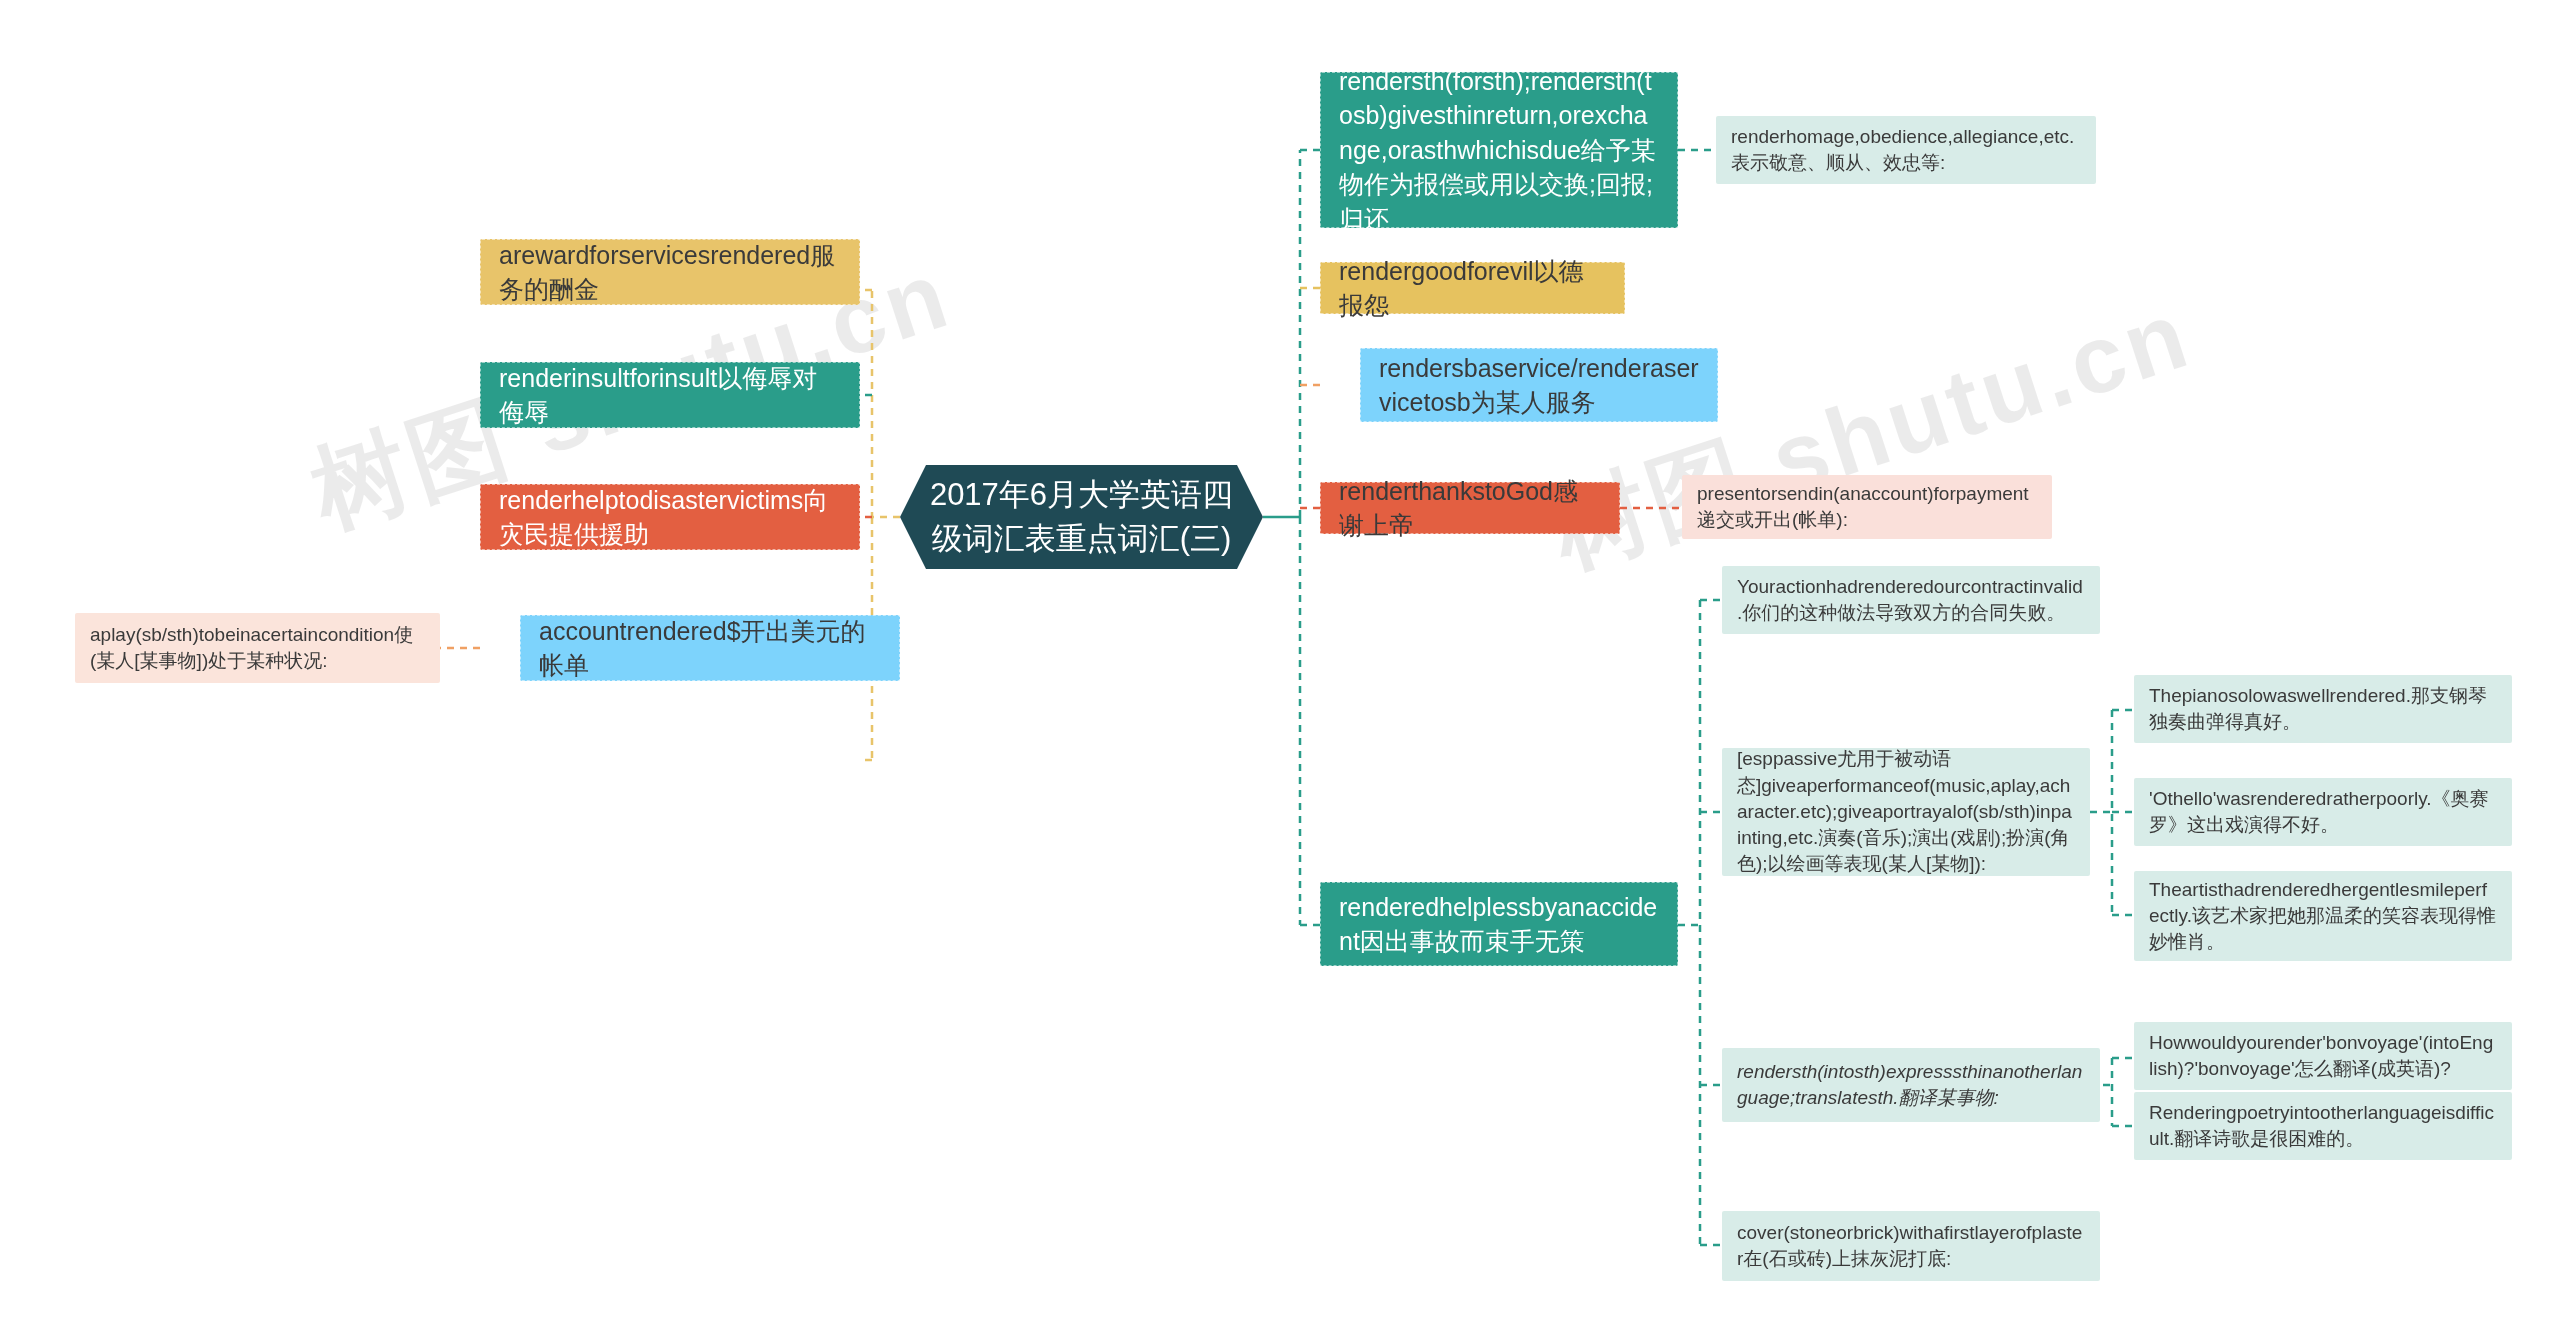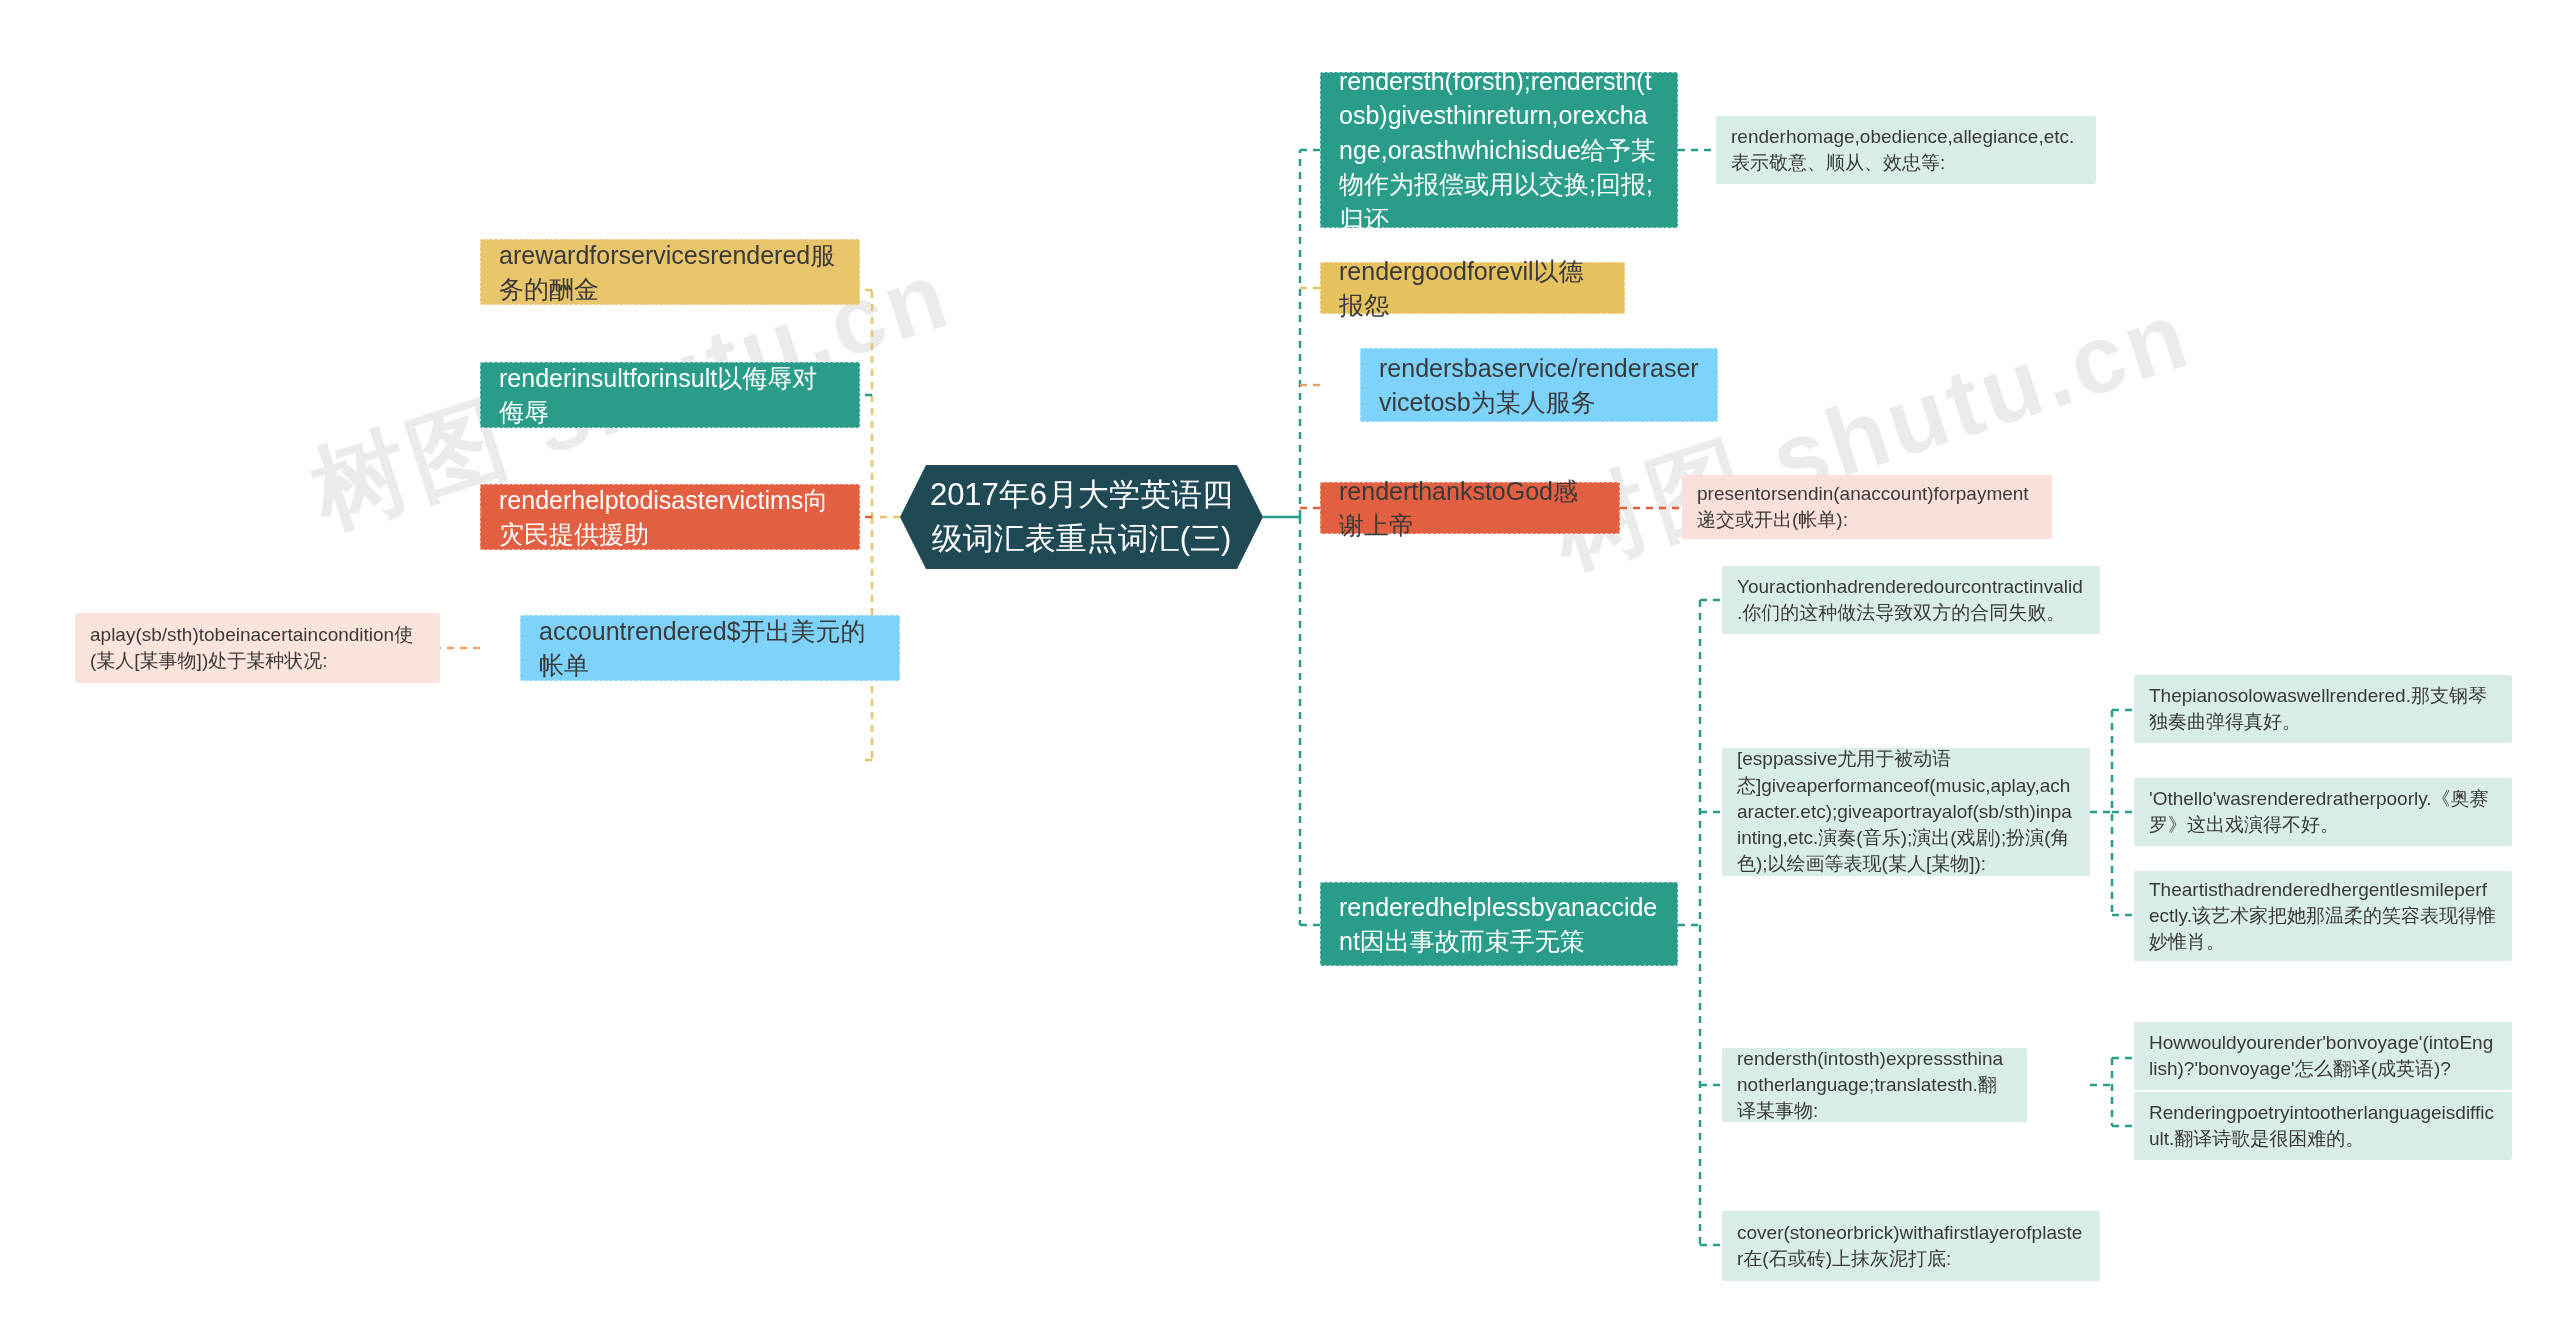--- a/index.html
+++ b/index.html
@@ -202,21 +202,21 @@
   </div>
 
   <div class="node lvl2 c-paleteal" style="left:2134px;top:778px;width:378px;height:68px;">
     <span class="txt">'Othello'wasrenderedratherpoorly.《奥赛罗》这出戏演得不好。</span>
   </div>
 
   <div class="node lvl2 c-paleteal" style="left:2134px;top:871px;width:378px;height:90px;">
     <span class="txt">Theartisthadrenderedhergentlesmileperfectly.该艺术家把她那温柔的笑容表现得惟妙惟肖。</span>
   </div>
 
-  <div class="node lvl2 c-paleteal" style="left:1722px;top:1048px;width:305px;height:74px;">
+  <div class="node lvl2 c-paleteal" style="left:1722px;top:1048px;width:378px;height:74px;font-style:italic;">
     <span class="txt">rendersth(intosth)expresssthinanotherlanguage;translatesth.翻译某事物:</span>
   </div>
 
   <div class="node lvl2 c-paleteal" style="left:2134px;top:1022px;width:378px;height:68px;">
     <span class="txt">Howwouldyourender'bonvoyage'(intoEnglish)?'bonvoyage'怎么翻译(成英语)?</span>
   </div>
 
   <div class="node lvl2 c-paleteal" style="left:2134px;top:1092px;width:378px;height:68px;">
     <span class="txt">Renderingpoetryintootherlanguageisdifficult.翻译诗歌是很困难的。</span>
   </div>

